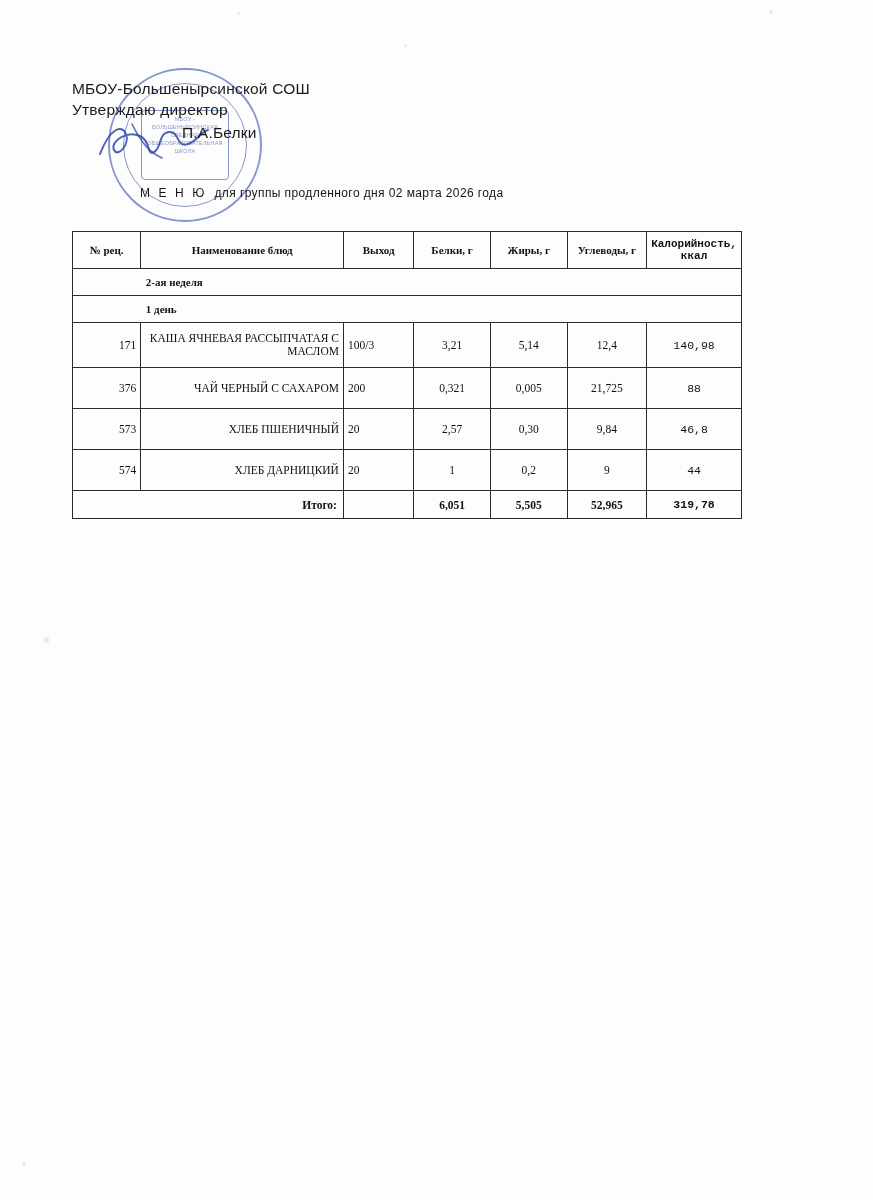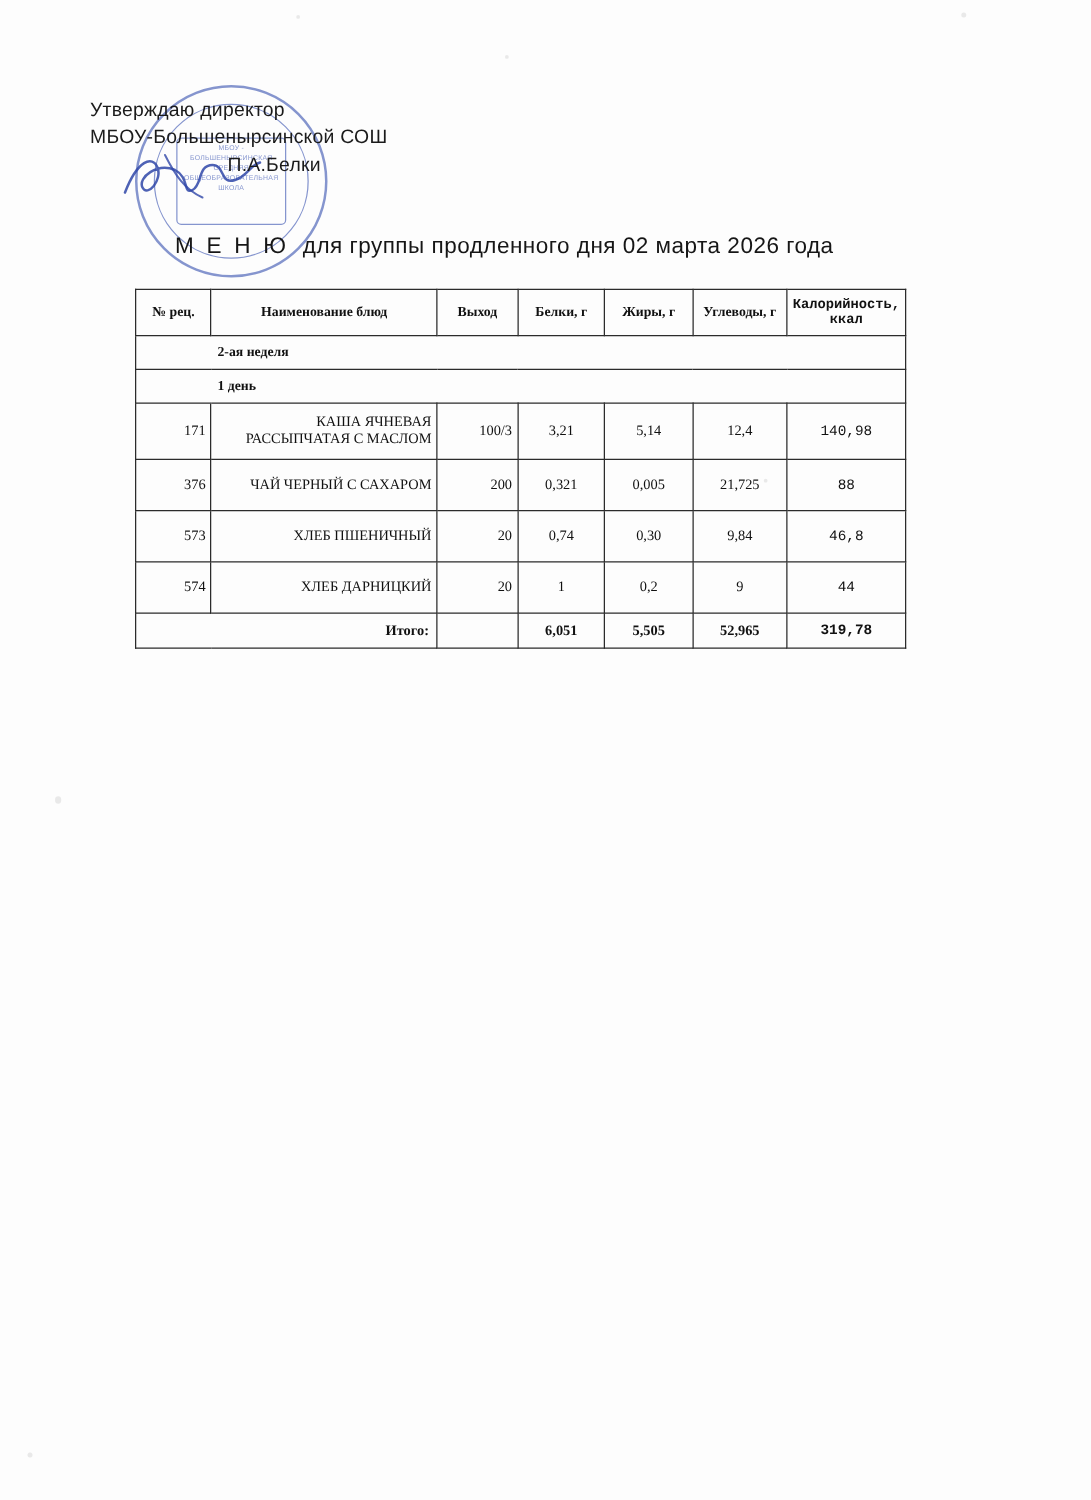--- a/index.html
+++ b/index.html
@@ -90,53 +90,52 @@
     width: 120px;
     height: 48px;
     pointer-events: none;
   }
 
   .title {
     position: absolute;
     left: 140px;
     top: 186px;
     font-family: "Liberation Sans", sans-serif;
-    font-size: 18px;
+    font-size: 12px;
     letter-spacing: .4px;
     color: #161616;
     white-space: nowrap;
   }
   .title .sp { letter-spacing: 2.6px; font-weight: 500; }
 
   table.menu {
     position: absolute;
     left: 72px;
     top: 231px;
-    width: 617px;
+    width: 670px;
     border-collapse: collapse;
     font-family: "Liberation Serif", serif;
     font-size: 11.5px;
     color: #111;
-    margin-left: 36px;
   }
   table.menu td, table.menu th {
     border: 1px solid #2b2b2b;
     padding: 3px 4px;
     vertical-align: middle;
   }
   table.menu thead th {
     font-weight: bold;
     font-size: 11px;
     text-align: center;
     height: 30px;
     line-height: 12px;
   }
   .c-num { width: 68px; text-align: right; padding-right: 6px; }
   .c-name { width: 218px; text-align: right; padding-left: 5px; }
-  .c-out { width: 68px; text-align: right; }
+  .c-out { width: 68px; text-align: left; }
   .c-val { width: 75px; text-align: center; }
   .c-cal { width: 72px; text-align: center; font-family: Liberation Mono, monospace; }
 
   tr.section td {
     font-weight: bold;
     font-size: 11px;
     height: 20px;
   }
   tr.section td.blank { border-right: none; }
   tr.section td.text {
@@ -172,22 +171,22 @@
   <div class="stamp">
     <div class="stamp-inner">МБОУ - БОЛЬШЕНЫРСИНСКАЯ СРЕДНЯЯ ОБЩЕОБРАЗОВАТЕЛЬНАЯ ШКОЛА</div>
   </div>
 
   <svg class="signature" viewBox="0 0 120 48">
     <path d="M4 36 C14 10, 26 6, 30 16 C34 26, 22 40, 18 32 C14 24, 30 12, 44 18 C56 24, 50 38, 58 34 C66 30, 62 14, 74 14 C84 14, 80 30, 92 26 C102 23, 104 14, 112 12" fill="none" stroke="#2f46a8" stroke-width="2" stroke-linecap="round" opacity="0.85"></path>
     <path d="M36 6 C44 22, 52 34, 66 40" fill="none" stroke="#2f46a8" stroke-width="1.6" stroke-linecap="round" opacity="0.8"></path>
   </svg>
 
   <div class="header-block">
+    <div>МБОУ-Большенырсинской СОШ</div>
     <div>Утверждаю директор</div>
-    <div>МБОУ-Большенырсинской СОШ</div>
     <div class="line3">П.А.Белки</div>
   </div>
 
   <div class="title">
     <span class="sp">М Е Н Ю</span>&nbsp;
     <span>для  группы продленного дня   02  марта  2026 года</span>
   </div>
 
   <table class="menu">
     <thead>
@@ -228,21 +227,21 @@
         <td class="c-val">0,321</td>
         <td class="c-val">0,005</td>
         <td class="c-val">21,725</td>
         <td class="c-cal">88</td>
       </tr>
 
       <tr class="dish">
         <td class="c-num">573</td>
         <td class="c-name">ХЛЕБ ПШЕНИЧНЫЙ</td>
         <td class="c-out">20</td>
-        <td class="c-val">0,74</td>
+        <td class="c-val">2,57</td>
         <td class="c-val">0,30</td>
         <td class="c-val">9,84</td>
         <td class="c-cal">46,8</td>
       </tr>
 
       <tr class="dish">
         <td class="c-num">574</td>
         <td class="c-name">ХЛЕБ ДАРНИЦКИЙ</td>
         <td class="c-out">20</td>
         <td class="c-val">1</td>

